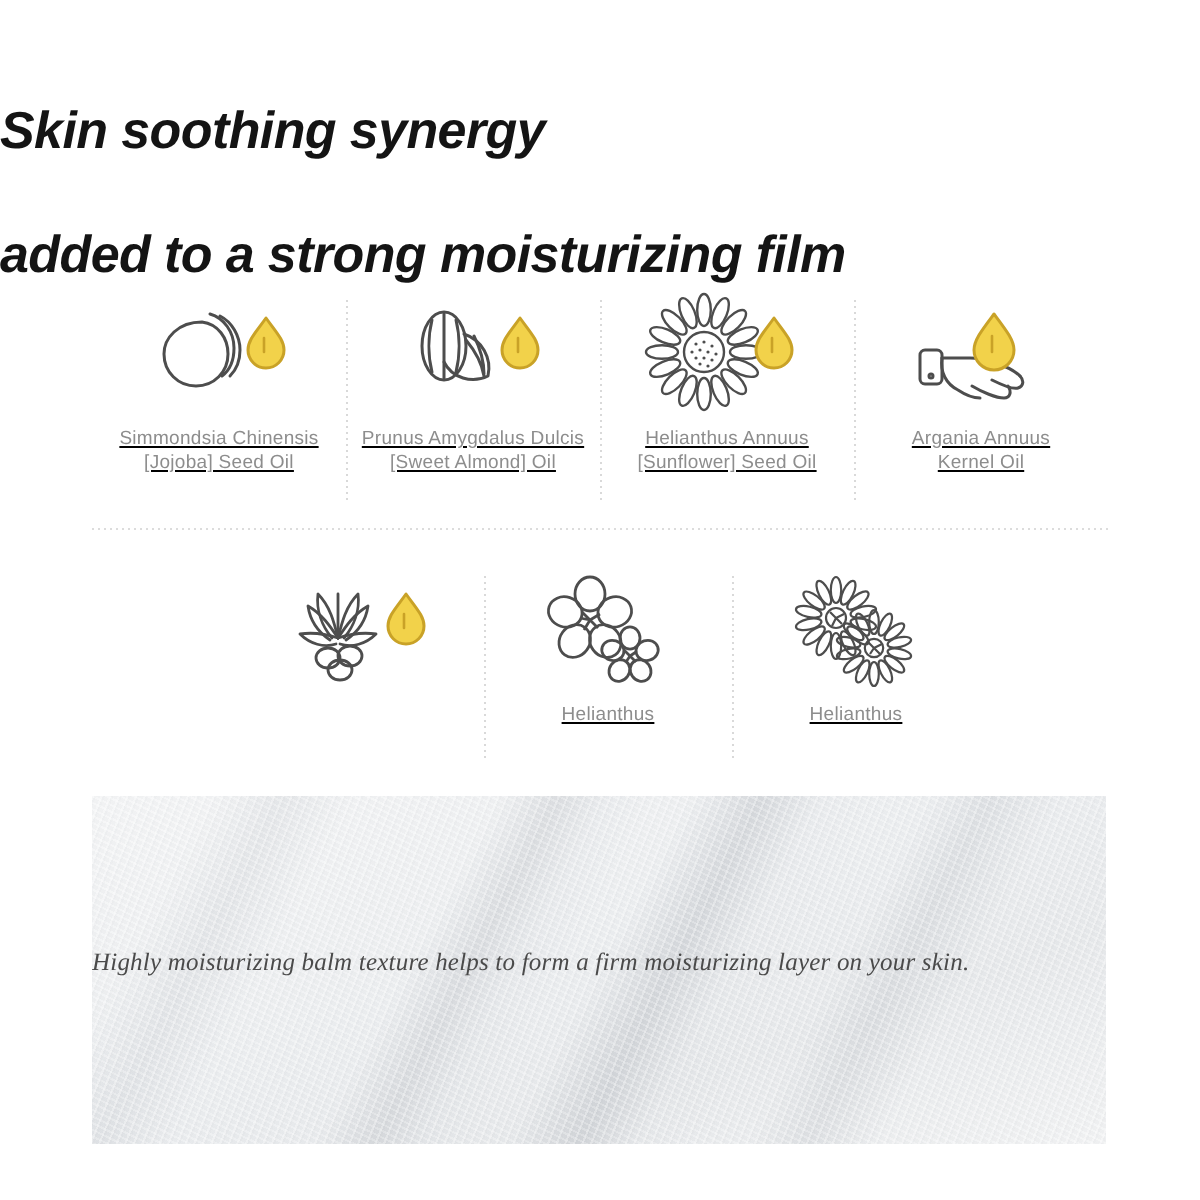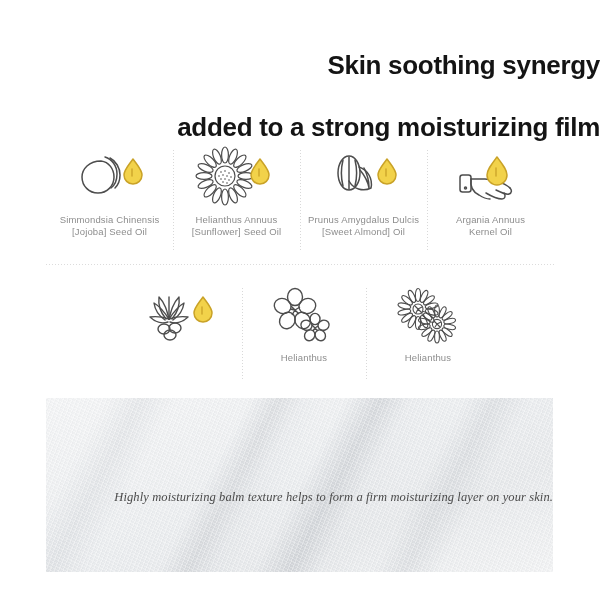--- a/index.html
+++ b/index.html
@@ -6,34 +6,34 @@
   body{
     width:600px;height:600px;background:#ffffff;overflow:hidden;
     font-family:"Liberation Sans",sans-serif;
     -webkit-font-smoothing:antialiased;
   }
   .page{position:relative;width:600px;height:600px;}
 
   
   .headline{
     position:absolute;left:0;top:48px;width:600px;
-    text-align:right;color:#141414;
-    font-weight:bold;
+    text-align:left;color:#141414;
+    font-weight:bold;font-style:italic;
     font-size:26px;line-height:34px;letter-spacing:-0.3px;
   }
   .headline .l2{display:block;margin-top:28px;}
 
   
   .row{position:absolute;display:flex;}
   .row1{left:46px;top:148px;width:508px;height:104px;}
   .row2{left:118px;top:286px;width:372px;height:96px;}
 
   .cell{
     position:relative;flex:1;
-    display:flex;flex-direction:column;align-items:center;
+    display:flex;flex-direction:column;align-items:center;text-decoration:underline;
   }
   .cell + .cell::before{
     content:"";position:absolute;left:0;top:2px;bottom:2px;width:1px;
     background-image:linear-gradient(to bottom,#d9d9d9 0 1px,transparent 1px 3px);
     background-size:1px 3px;
   }
   .icon-wrap{
     height:62px;display:flex;align-items:center;justify-content:center;
   }
   .cell-label{
@@ -60,21 +60,21 @@
       linear-gradient(118deg,rgba(255,255,255,0) 10%,rgba(186,190,196,.22) 16%,rgba(255,255,255,0) 22%),
       linear-gradient(160deg,#f4f5f6 0%,#eceef0 45%,#e7e9eb 70%,#f2f3f4 100%);
   }
   .photo-grain{
     position:absolute;inset:0;opacity:.55;
     background-image:
       repeating-linear-gradient(112deg,rgba(255,255,255,.55) 0 1px,rgba(150,155,162,.07) 1px 2px,rgba(255,255,255,0) 2px 4px),
       repeating-linear-gradient(26deg,rgba(255,255,255,.40) 0 1px,rgba(160,165,172,.06) 1px 3px);
   }
   .photo-caption{
-    position:absolute;left:0;right:0;top:92px;text-align:right;
+    position:absolute;left:0;right:0;top:76px;text-align:left;
     color:#4a4a4a;font-family:"Liberation Serif",serif;font-style:italic;
     font-size:12.5px;letter-spacing:.1px;
   }
 
   svg{display:block;overflow:visible;}
 </style>
 </head>
 <body>
 
 <div class="page">
@@ -95,20 +95,39 @@
             <path d="M39 7c6 3 10 10 10 17 0 6-2 10-5 13"></path>
           </g>
           <g>
             <path d="M62 8c5 7 9 11 9 16a9 9 0 0 1-18 0c0-5 4-9 9-16z" fill="#f2d24a" stroke="#c9a227" stroke-width="1.5" stroke-linejoin="round"></path>
             <path d="M61 18v7" fill="none" stroke="#c9a227" stroke-width="1.3" stroke-linecap="round"></path>
           </g>
         </svg>
       </div>
       <div class="cell-label">Simmondsia Chinensis
 [Jojoba] Seed Oil</div>
+    </div>
+
+    <div class="cell">
+      <div class="icon-wrap">
+        <svg width="78" height="56" viewBox="0 0 78 56">
+          <g fill="none" stroke="#4d4d4d" stroke-width="1.5" stroke-linecap="round" stroke-linejoin="round">
+            <ellipse cx="24" cy="22" rx="11" ry="17"></ellipse>
+            <path d="M24 6v32M18 9c-2 8-2 18 0 26M30 9c2 8 2 18 0 26"></path>
+            <path d="M34 16c9 3 14 12 12 21-8 4-18 1-22-7"></path>
+            <path d="M35 19c5 6 8 12 9 18M39 17c3 6 5 12 5 19"></path>
+          </g>
+          <g>
+            <path d="M62 8c5 7 9 11 9 16a9 9 0 0 1-18 0c0-5 4-9 9-16z" fill="#f2d24a" stroke="#c9a227" stroke-width="1.5" stroke-linejoin="round"></path>
+            <path d="M61 18v7" fill="none" stroke="#c9a227" stroke-width="1.3" stroke-linecap="round"></path>
+          </g>
+        </svg>
+      </div>
+      <div class="cell-label">Prunus Amygdalus Dulcis
+[Sweet Almond] Oil</div>
     </div>
 
     <div class="cell">
       <div class="icon-wrap">
         <svg width="78" height="56" viewBox="0 0 78 56">
           <g fill="none" stroke="#4d4d4d" stroke-width="1.2" stroke-linejoin="round">
             <g id="petals">
               <ellipse cx="27" cy="4" rx="3.4" ry="8" transform="rotate(0 27 25)"></ellipse>
               <ellipse cx="27" cy="4" rx="3.4" ry="8" transform="rotate(22.5 27 25)"></ellipse>
               <ellipse cx="27" cy="4" rx="3.4" ry="8" transform="rotate(45 27 25)"></ellipse>
@@ -143,39 +162,20 @@
               <circle cx="29" cy="32" r=".8"></circle>
           </g>
           <g>
             <path d="M62 8c5 7 9 11 9 16a9 9 0 0 1-18 0c0-5 4-9 9-16z" fill="#f2d24a" stroke="#c9a227" stroke-width="1.5" stroke-linejoin="round"></path>
             <path d="M61 18v7" fill="none" stroke="#c9a227" stroke-width="1.3" stroke-linecap="round"></path>
           </g>
         </svg>
       </div>
       <div class="cell-label">Helianthus Annuus
 [Sunflower] Seed Oil</div>
-    </div>
-
-    <div class="cell">
-      <div class="icon-wrap">
-        <svg width="78" height="56" viewBox="0 0 78 56">
-          <g fill="none" stroke="#4d4d4d" stroke-width="1.5" stroke-linecap="round" stroke-linejoin="round">
-            <ellipse cx="24" cy="22" rx="11" ry="17"></ellipse>
-            <path d="M24 6v32M18 9c-2 8-2 18 0 26M30 9c2 8 2 18 0 26"></path>
-            <path d="M34 16c9 3 14 12 12 21-8 4-18 1-22-7"></path>
-            <path d="M35 19c5 6 8 12 9 18M39 17c3 6 5 12 5 19"></path>
-          </g>
-          <g>
-            <path d="M62 8c5 7 9 11 9 16a9 9 0 0 1-18 0c0-5 4-9 9-16z" fill="#f2d24a" stroke="#c9a227" stroke-width="1.5" stroke-linejoin="round"></path>
-            <path d="M61 18v7" fill="none" stroke="#c9a227" stroke-width="1.3" stroke-linecap="round"></path>
-          </g>
-        </svg>
-      </div>
-      <div class="cell-label">Prunus Amygdalus Dulcis
-[Sweet Almond] Oil</div>
     </div>
 
     <div class="cell">
       <div class="icon-wrap">
         <svg width="78" height="56" viewBox="0 0 78 56">
           <g fill="none" stroke="#4d4d4d" stroke-width="1.5" stroke-linecap="round" stroke-linejoin="round">
             <rect x="8" y="24" width="11" height="17" rx="2.5"></rect>
             <circle cx="13.5" cy="37" r="1"></circle>
             <path d="M19 28h14c7 0 20 4 25 9"></path>
             <path d="M58 37c2 2 2 5-1 6-3 1-9-2-13-4"></path>

